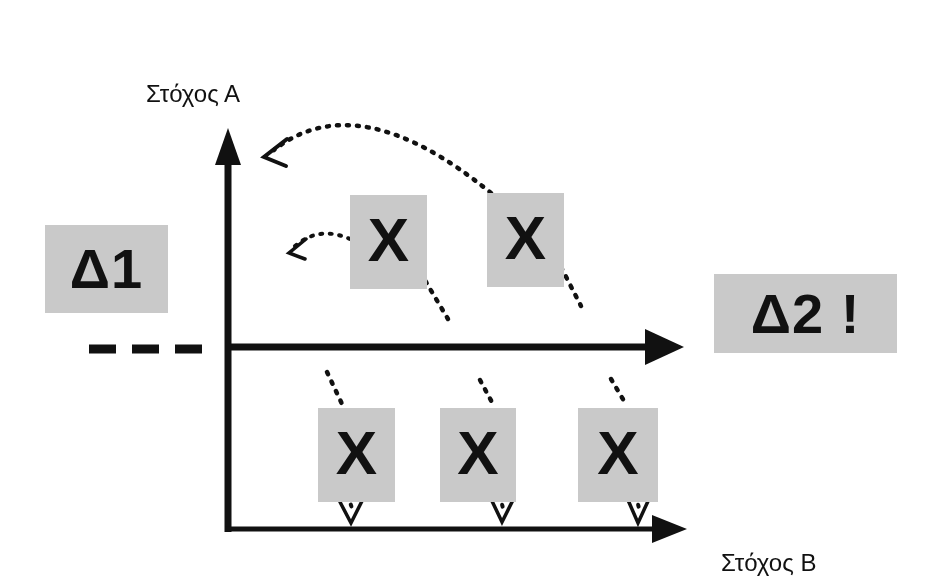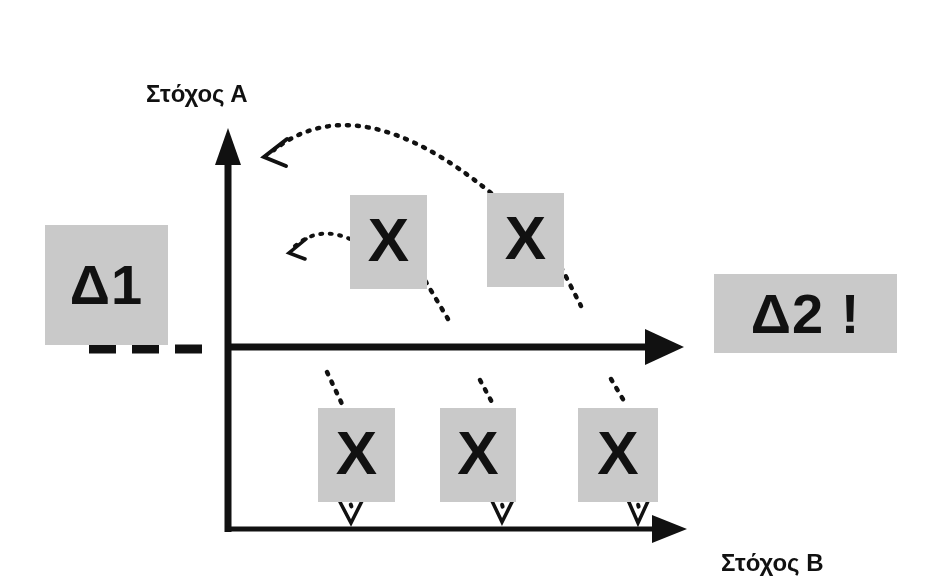--- a/index.html
+++ b/index.html
@@ -41,26 +41,26 @@
     justify-content: center;
     font-weight: bold;
     line-height: 1;
   }
   .delta-box   { font-size: 56px; letter-spacing: 1px; }
   .marker-box  { font-size: 62px; padding-bottom: 4px; }
 
   .axis-label {
     position: absolute;
     color: var(--ink);
-    font-weight: bold;
+    font-weight: normal;
     font-size: 24px;
     white-space: nowrap;
   }
 
-  #delta1 { left: 45px;  top: 225px; width: 123px; height: 120px;  }
+  #delta1 { left: 45px;  top: 225px; width: 123px; height: 88px;  }
   #delta2 { left: 714px; top: 274px; width: 183px; height: 79px; }
 
   #xu1 { left: 350px; top: 195px; width: 77px; height: 90px; }
   #xu2 { left: 487px; top: 193px; width: 77px; height: 90px; }
   #xl1 { left: 318px; top: 408px; width: 77px; height: 90px; }
   #xl2 { left: 440px; top: 408px; width: 76px; height: 90px; }
   #xl3 { left: 578px; top: 408px; width: 80px; height: 90px; }
 
   #labelA { left: 146px; top: 80px;  }
   #labelB { left: 721px; top: 505px; margin-top: 44px; }

